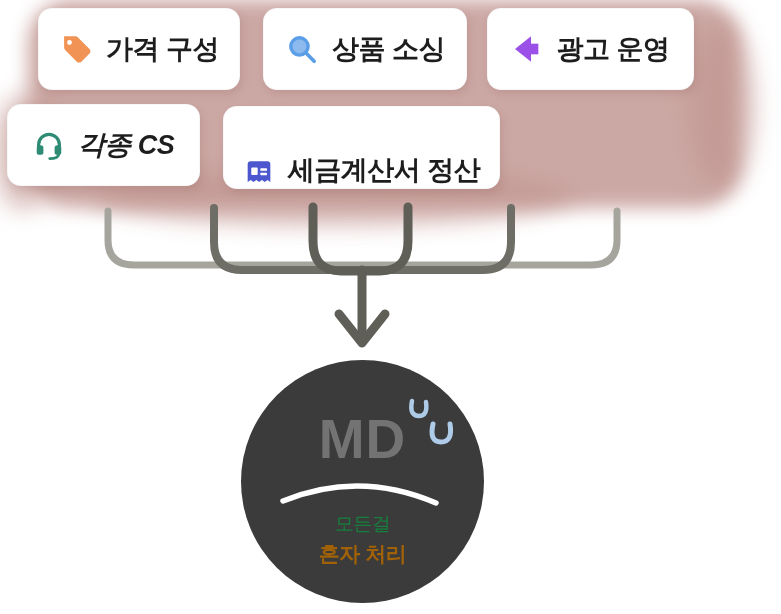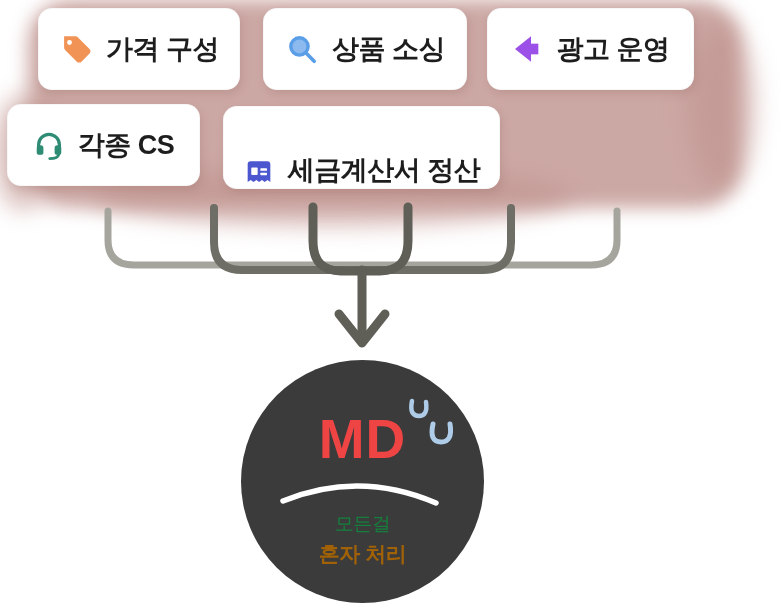--- a/index.html
+++ b/index.html
@@ -29,33 +29,33 @@
   }
   .card .label{
     font-size:27px;font-weight:600;color:#1d1d1d;letter-spacing:-0.5px;
     white-space:nowrap;
   }
   .card svg{flex:0 0 auto;display:block;}
 
   .c1{left:38px;top:8px;width:200px;height:80px;}
   .c2{left:263px;top:8px;width:202px;height:80px;}
   .c3{left:487px;top:8px;width:205px;height:80px;}
-  .c4{left:7px;top:104px;width:191px;height:80px;}
+  .c4{left:7px;top:104px;width:191px;height:80px;font-style:italic;}
   .c5{left:223px;top:106px;width:275px;height:81px;align-items:flex-end;}
   .c6{left:522px;top:104px;width:196px;height:81px;}
 
   .overlay{position:absolute;left:0;top:0;z-index:5;pointer-events:none;}
 
   .md-circle{
     position:absolute;z-index:1;left:241px;top:360px;width:243px;height:243px;
     border-radius:50%;background:#3b3b3b;
   }
   .md-title{
     position:absolute;z-index:6;left:241px;top:412px;width:243px;
-    text-align:center;color:#ef4444;font-size:55px;font-weight:700;
+    text-align:center;color:#737373;font-size:55px;font-weight:700;
     letter-spacing:1px;line-height:1;
   }
   .md-sub1{
     position:absolute;z-index:6;left:241px;top:511px;width:243px;
     text-align:center;color:#15803d;font-size:19px;font-weight:400;
     letter-spacing:-0.5px;
   }
   .md-sub2{
     position:absolute;z-index:6;left:241px;top:540px;width:243px;
     text-align:center;color:#a16207;font-size:21px;font-weight:700;

